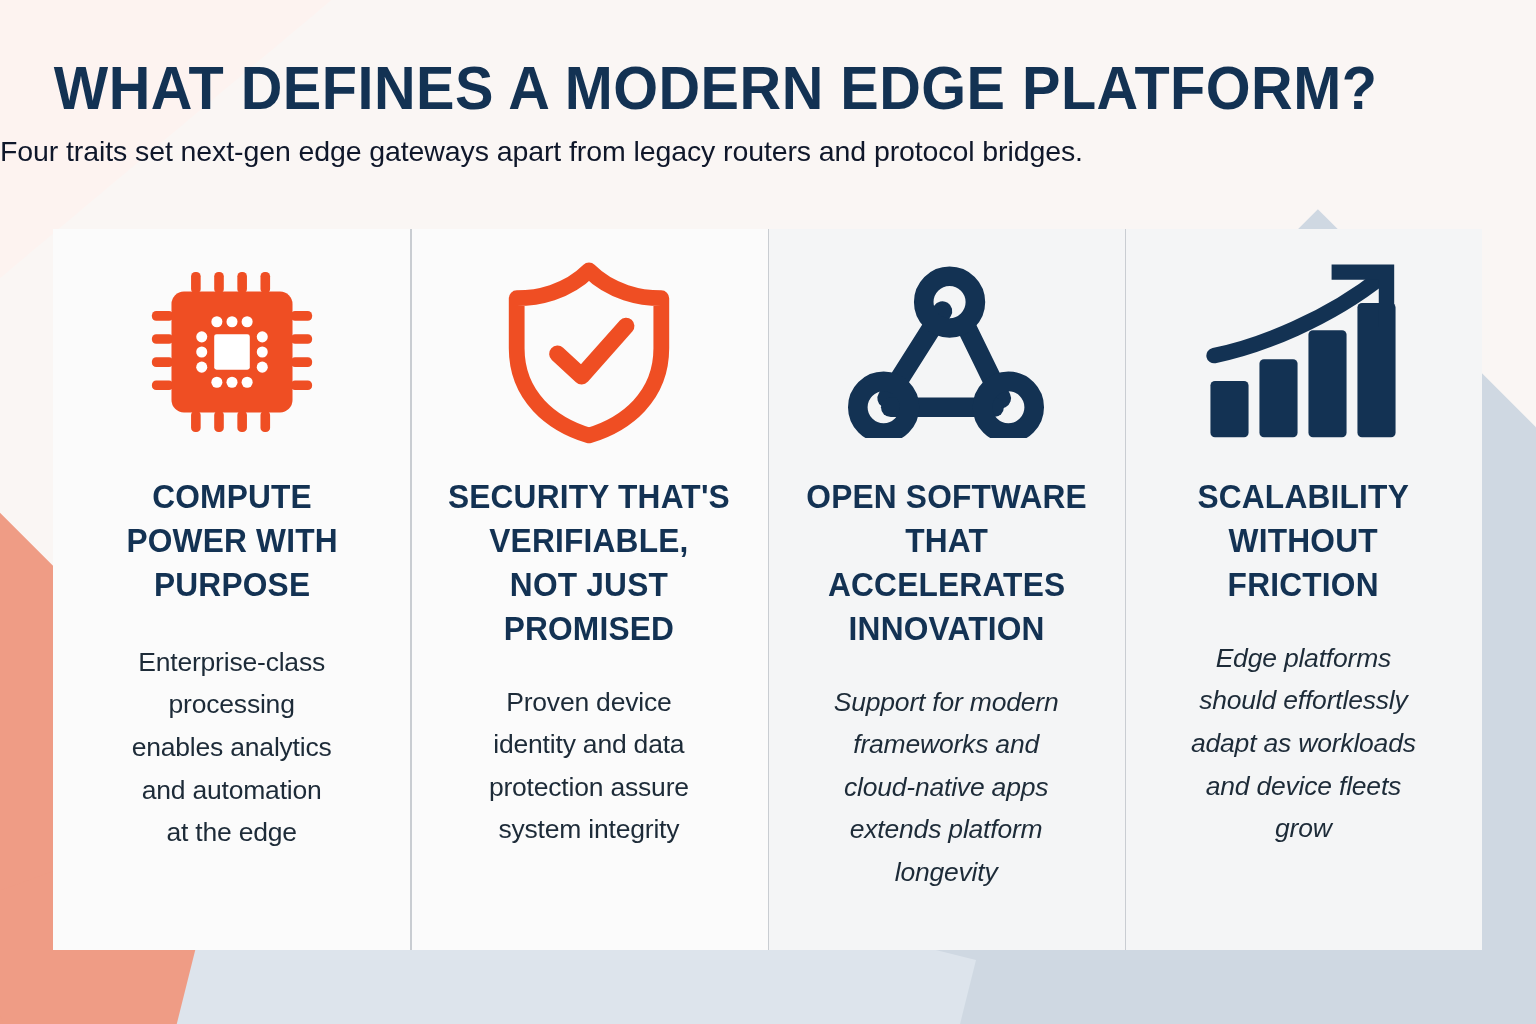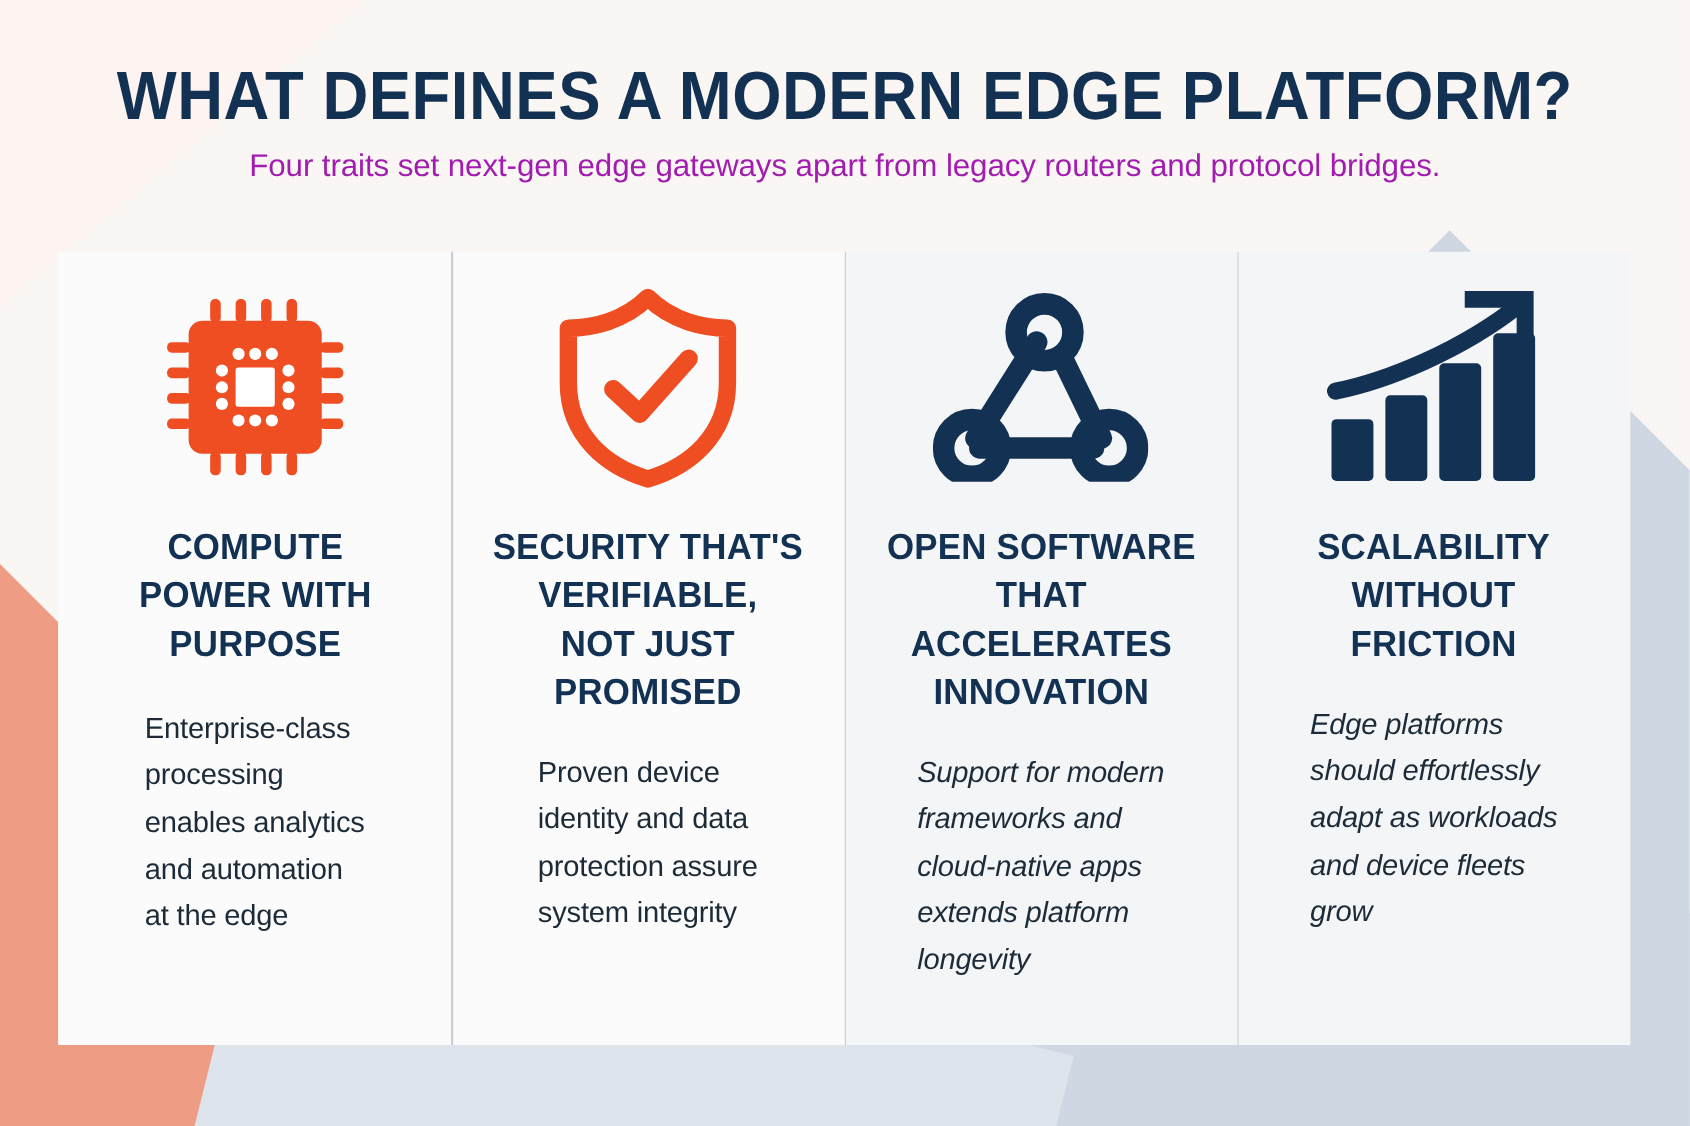--- a/index.html
+++ b/index.html
@@ -136,38 +136,38 @@
     transform: rotate(-40deg);
     transform-origin: 50% 50%;
   }
 
   
   .header {
     position: absolute;
     left: 0;
     right: 0;
     top: 56px;
-    text-align: center;
+    text-align: left;
     z-index: 5;
   }
   .title {
     margin: 0;
     font-family: "Liberation Sans Narrow", "Liberation Sans", sans-serif;
     font-weight: bold;
     font-size: 62px;
     letter-spacing: 0.5px;
     color: #133253;
     line-height: 1.04;
     transform: scaleX(0.93);
   }
   .subtitle {
     margin: 14px 0 0 0;
     font-size: 28.5px;
     font-weight: normal;
-    color: #a21caf;
+    color: #0f172a;
     line-height: 1.25;
     letter-spacing: -0.1px;
   }
 
   
   .cards {
     position: absolute;
     left: 53px;
     top: 229px;
     width: 1429px;
@@ -220,20 +220,21 @@
     letter-spacing: 0.2px;
     margin: 0;
     transform: scaleX(0.96);
     white-space: pre-line;
   }
   .card-body {
     margin: 34px 0 0 0;
     font-size: 26.5px;
     line-height: 1.61;
     color: #1d2b38;
+    text-align: center;
     letter-spacing: -0.2px;
     white-space: pre-line;
   }
   .card-2 .card-body,
   .card-4 .card-body { margin-top: 30px; font-style: italic; }
   .card-3 .card-body { margin-top: 30px; }
 </style>
 </head>
 <body>
 

